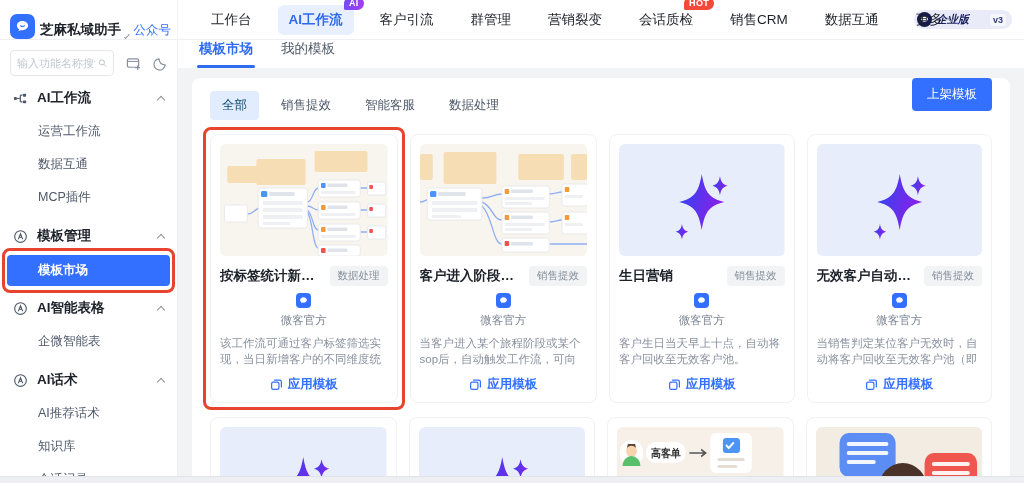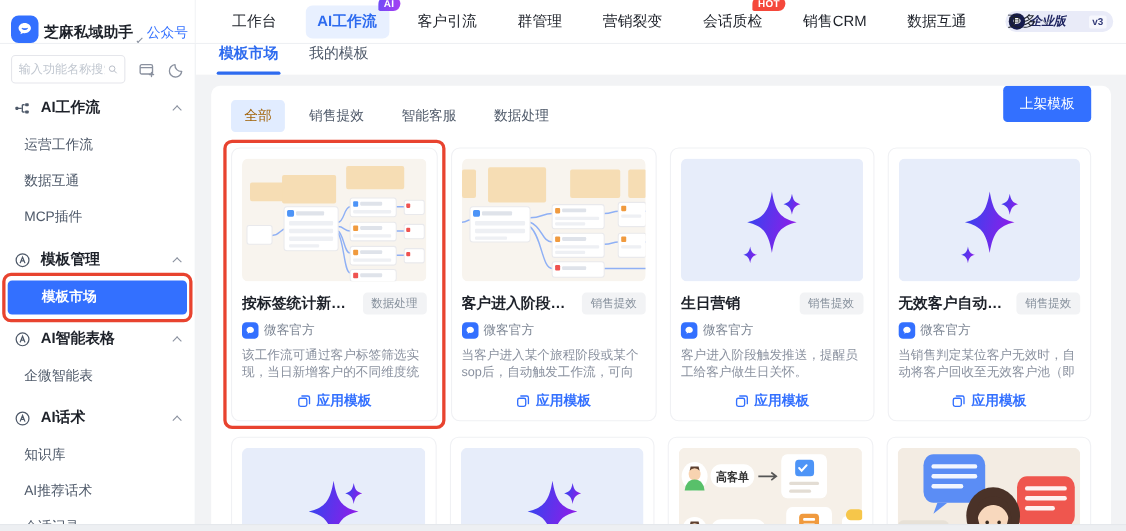--- a/index.html
+++ b/index.html
@@ -43,57 +43,57 @@
   .search-box { width:104px; height:26px; border:1px solid #e5e6eb; border-radius:4px;
     display:flex; align-items:center; padding:0 6px; gap:3px; background:#fff; }
   .search-box input { border:none; outline:none; width:78px; font-size:11px; color:#333;
     font-family:inherit; }
   .search-box input::placeholder { color:#c1c7d0; }
   .icon-btn { width:18px; height:18px; display:flex; align-items:center; justify-content:center;
     cursor:pointer; }
   .section-header { display:flex; align-items:center; height:34px; padding:0 13px; gap:9px;
     font-size:13.5px; font-weight:bold; color:#1d2129; margin-top:5px; cursor:pointer; }
   .section-header .chev { margin-left:auto; }
-  .side-item { height:33px; line-height:33px; padding-left:22px; font-size:12.5px;
+  .side-item { height:33px; line-height:33px; padding-left:38px; font-size:12.5px;
     color:#4e5969; cursor:pointer; white-space:nowrap; }
   .sel-wrap { position:relative; margin:2px 7px; }
   .side-item.selected { background:#3370ff; color:#fff; font-weight:bold; border-radius:4px;
     padding-left:31px; height:31px; line-height:31px; }
   .annot { position:absolute; border:3px solid #e8432f; border-radius:8px; pointer-events:none; z-index:5; }
   .annot.side { inset:-7px -5px; }
   .annot.card1 { inset:-8px; }
 
   .main { flex:1; display:flex; flex-direction:column; min-width:0; }
   .tabbar { background:#fff; height:38px; display:flex; align-items:flex-end; gap:28px;
     padding:0 21px; }
   .tab { font-size:13.5px; color:#4e5969; padding-bottom:10px; position:relative; cursor:pointer; }
   .tab.active { color:#2e6bef; font-weight:bold; }
   .tab.active::after { content:""; position:absolute; left:-2px; right:-2px; bottom:0;
     height:3px; border-radius:2px; background:#2e6bef; }
   .content { flex:1; background:#f2f3f5; padding:10px 14px 0; }
   .panel { background:#fff; border-radius:8px; height:100%; padding:13px 18px;
     position:relative; overflow:hidden; }
   .chips { display:flex; gap:10px; align-items:center; }
   .chip { font-size:12.5px; color:#4e5969; padding:6px 12px; border-radius:4px; cursor:pointer; }
-  .chip.active { background:#e1ecff; color:#a16207; }
+  .chip.active { background:#e1ecff; color:#0c4a6e; }
   .publish-btn { position:absolute; top:0; right:18px; background:#3370ff; color:#fff;
     font-size:12.5px; padding:8px 15px; border-radius:4px; border:none; cursor:pointer;
     font-family:inherit; }
 
   .cards { display:grid; grid-template-columns:repeat(4,1fr); gap:12px; margin-top:14px; }
   .card { border:1px solid #f0f1f4; border-radius:8px; padding:9px; background:#fff;
     position:relative; cursor:pointer; }
   .thumb { height:112px; border-radius:6px; overflow:hidden; }
   .thumb svg { display:block; width:100%; height:100%; }
   .card-head { display:flex; align-items:center; justify-content:space-between; margin-top:10px; gap:6px; }
   .card-title { font-size:13.5px; font-weight:bold; color:#1d2129; white-space:nowrap;
     overflow:hidden; text-overflow:ellipsis; }
   .card-cat { font-size:10.5px; color:#86909c; background:#f2f3f5; padding:3px 8px;
     border-radius:4px; flex:0 0 auto; }
-  .card-src { display:flex; align-items:center; gap:5px; margin-top:7px; }
+  .card-src { display:flex; align-items:center; gap:5px; margin-top:7px;flex-direction:column; }
   .src-icon { width:15px; height:15px; border-radius:4px; background:#3370ff; display:flex;
     align-items:center; justify-content:center; }
   .src-name { font-size:11.5px; color:#7d8694; }
   .card-desc { margin-top:7px; font-size:11.5px; color:#8a919f; line-height:16px;
     height:32px; overflow:hidden; }
   .card-apply { margin-top:9px; display:flex; align-items:center; justify-content:center;
     gap:5px; color:#3370ff; font-size:12.5px; font-weight:bold; cursor:pointer; }
 
   .bottom-strip { position:fixed; left:0; bottom:0; width:1024px; height:7px;
     background:#edeff2; border-top:1px solid #e1e4e8; z-index:10; }
@@ -207,22 +207,22 @@
     <div class="side-item">企微智能表</div>
 
     <div class="section-header">
       <svg width="15" height="15" viewBox="0 0 16 16">
           <circle cx="8" cy="8" r="6.2" fill="none" stroke="#4e5969" stroke-width="1.2"></circle>
           <path d="M5.8 10.5L8 5l2.2 5.5M6.6 8.8h2.8" stroke="#4e5969" stroke-width="1.2" fill="none" stroke-linecap="round"></path>
         </svg>
       <span>AI话术</span>
       <span class="chev up"></span>
     </div>
+    <div class="side-item">AI推荐话术</div>
     <div class="side-item">知识库</div>
-    <div class="side-item">AI推荐话术</div>
     <div class="side-item">会话记录</div>
   </div>
 
   <div class="main">
     <div class="tabbar">
       <span class="tab active">模板市场</span>
       <span class="tab">我的模板</span>
     </div>
     <div class="content">
       <div class="panel">
@@ -400,21 +400,21 @@
               <span class="card-cat">销售提效</span>
             </div>
             <div class="card-src">
               <span class="src-icon">
                   <svg width="9" height="9" viewBox="0 0 16 16">
                     <path fill="#fff" d="M8 2C4.7 2 2 4.2 2 7c0 1.6.9 3 2.3 3.9L3.8 13l2.6-1.3c.5.1 1 .2 1.6.2 3.3 0 6-2.2 6-4.9S11.3 2 8 2z"></path>
                   </svg>
                 </span>
               <span class="src-name">微客官方</span>
             </div>
-            <div class="card-desc">客户进入阶段触发推送，提醒员工给客户做生日关怀。</div>
+            <div class="card-desc">客户生日当天早上十点，自动将客户回收至无效客户池。</div>
             <div class="card-apply">
               <svg width="13" height="13" viewBox="0 0 16 16">
                   <rect x="2" y="5" width="9" height="9" rx="2" fill="none" stroke="#3370ff" stroke-width="1.5"></rect>
                   <path d="M5.5 2.5H12A2 2 0 0 1 14 4.5V11" fill="none" stroke="#3370ff" stroke-width="1.5" stroke-linecap="round"></path>
                 </svg>
               <span>应用模板</span>
             </div>
           </div>
 
           <div class="card">

